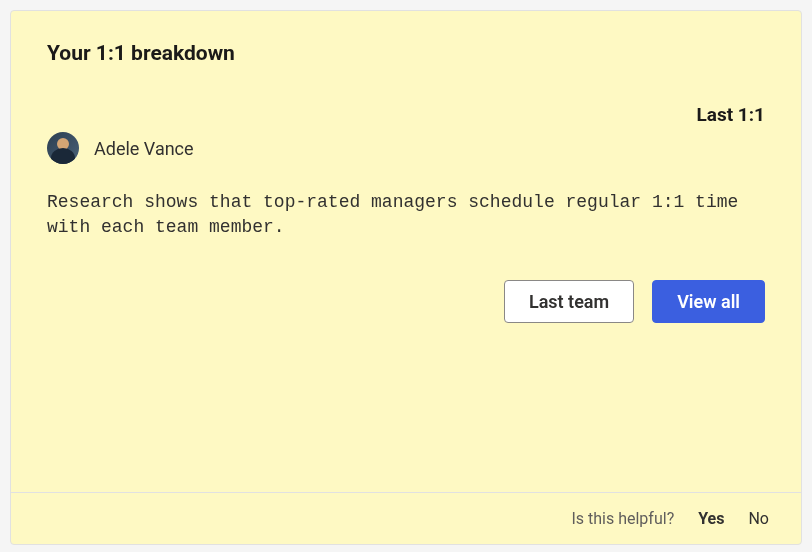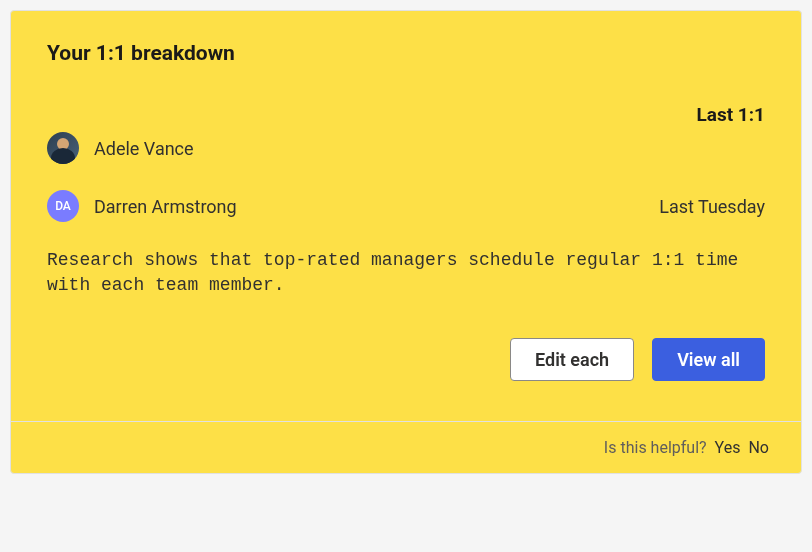--- a/index.html
+++ b/index.html
@@ -8,26 +8,26 @@
       box-sizing: border-box;
     }
     body {
       font-family: -apple-system, BlinkMacSystemFont, "Segoe UI", Roboto, sans-serif;
       background: #f5f5f5;
       padding: 10px;
       width: 812px;
       height: 552px;
     }
     .card {
-      background: #fde047;
+      background: #fef9c3;
       border: 1px solid #e1e1e1;
       border-radius: 4px;
       padding: 0;
       width: 792px;
-      height: 464px;
+      height: 535px;
       position: relative;
     }
     .card-body {
       padding: 30px 36px 0 36px;
     }
     .title {
       font-size: 21px;
       font-weight: 700;
       color: #1b1a19;
       margin-bottom: 38px;
@@ -161,30 +161,30 @@
     .helpful-bar {
       position: absolute;
       bottom: 0;
       left: 0;
       right: 0;
       border-top: 1px solid #e1e1e1;
       padding: 16px 32px;
       display: flex;
       justify-content: flex-end;
       align-items: center;
-      gap: 8px;
+      gap: 24px;
       font-size: 16px;
       color: #605e5c;
     }
     .helpful-option {
       color: #323130;
       cursor: pointer;
     }
     .helpful-option.bold {
-      font-weight: 400;
+      font-weight: 700;
     }
   </style>
 </head>
 <body>
 
 <div class="card">
   <div class="card-body">
     <h2 class="title">Your 1:1 breakdown</h2>
 
     <div class="header-row">
@@ -192,32 +192,25 @@
     </div>
 
     <div class="person-row">
       <div class="person-left">
         <div class="avatar avatar-photo-1"></div>
         <span class="person-name">Adele Vance</span>
       </div>
     </div>
 
 
-    <div class="person-row">
-      <div class="person-left">
-        <div class="avatar avatar-initials">DA</div>
-        <span class="person-name">Darren Armstrong</span>
-      </div>
-      <span class="person-time">Last Tuesday</span>
-    </div>
 
     <p class="research-text">Research shows that top-rated managers schedule regular 1:1 time with each team member.</p>
 
     <div class="button-row">
-      <button class="btn btn-secondary">Edit each</button>
+      <button class="btn btn-secondary">Last team</button>
       <button class="btn btn-primary">View all</button>
     </div>
   </div>
 
   <div class="helpful-bar">
     <span>Is this helpful?</span>
     <span class="helpful-option bold">Yes</span>
     <span class="helpful-option">No</span>
   </div>
 </div>

